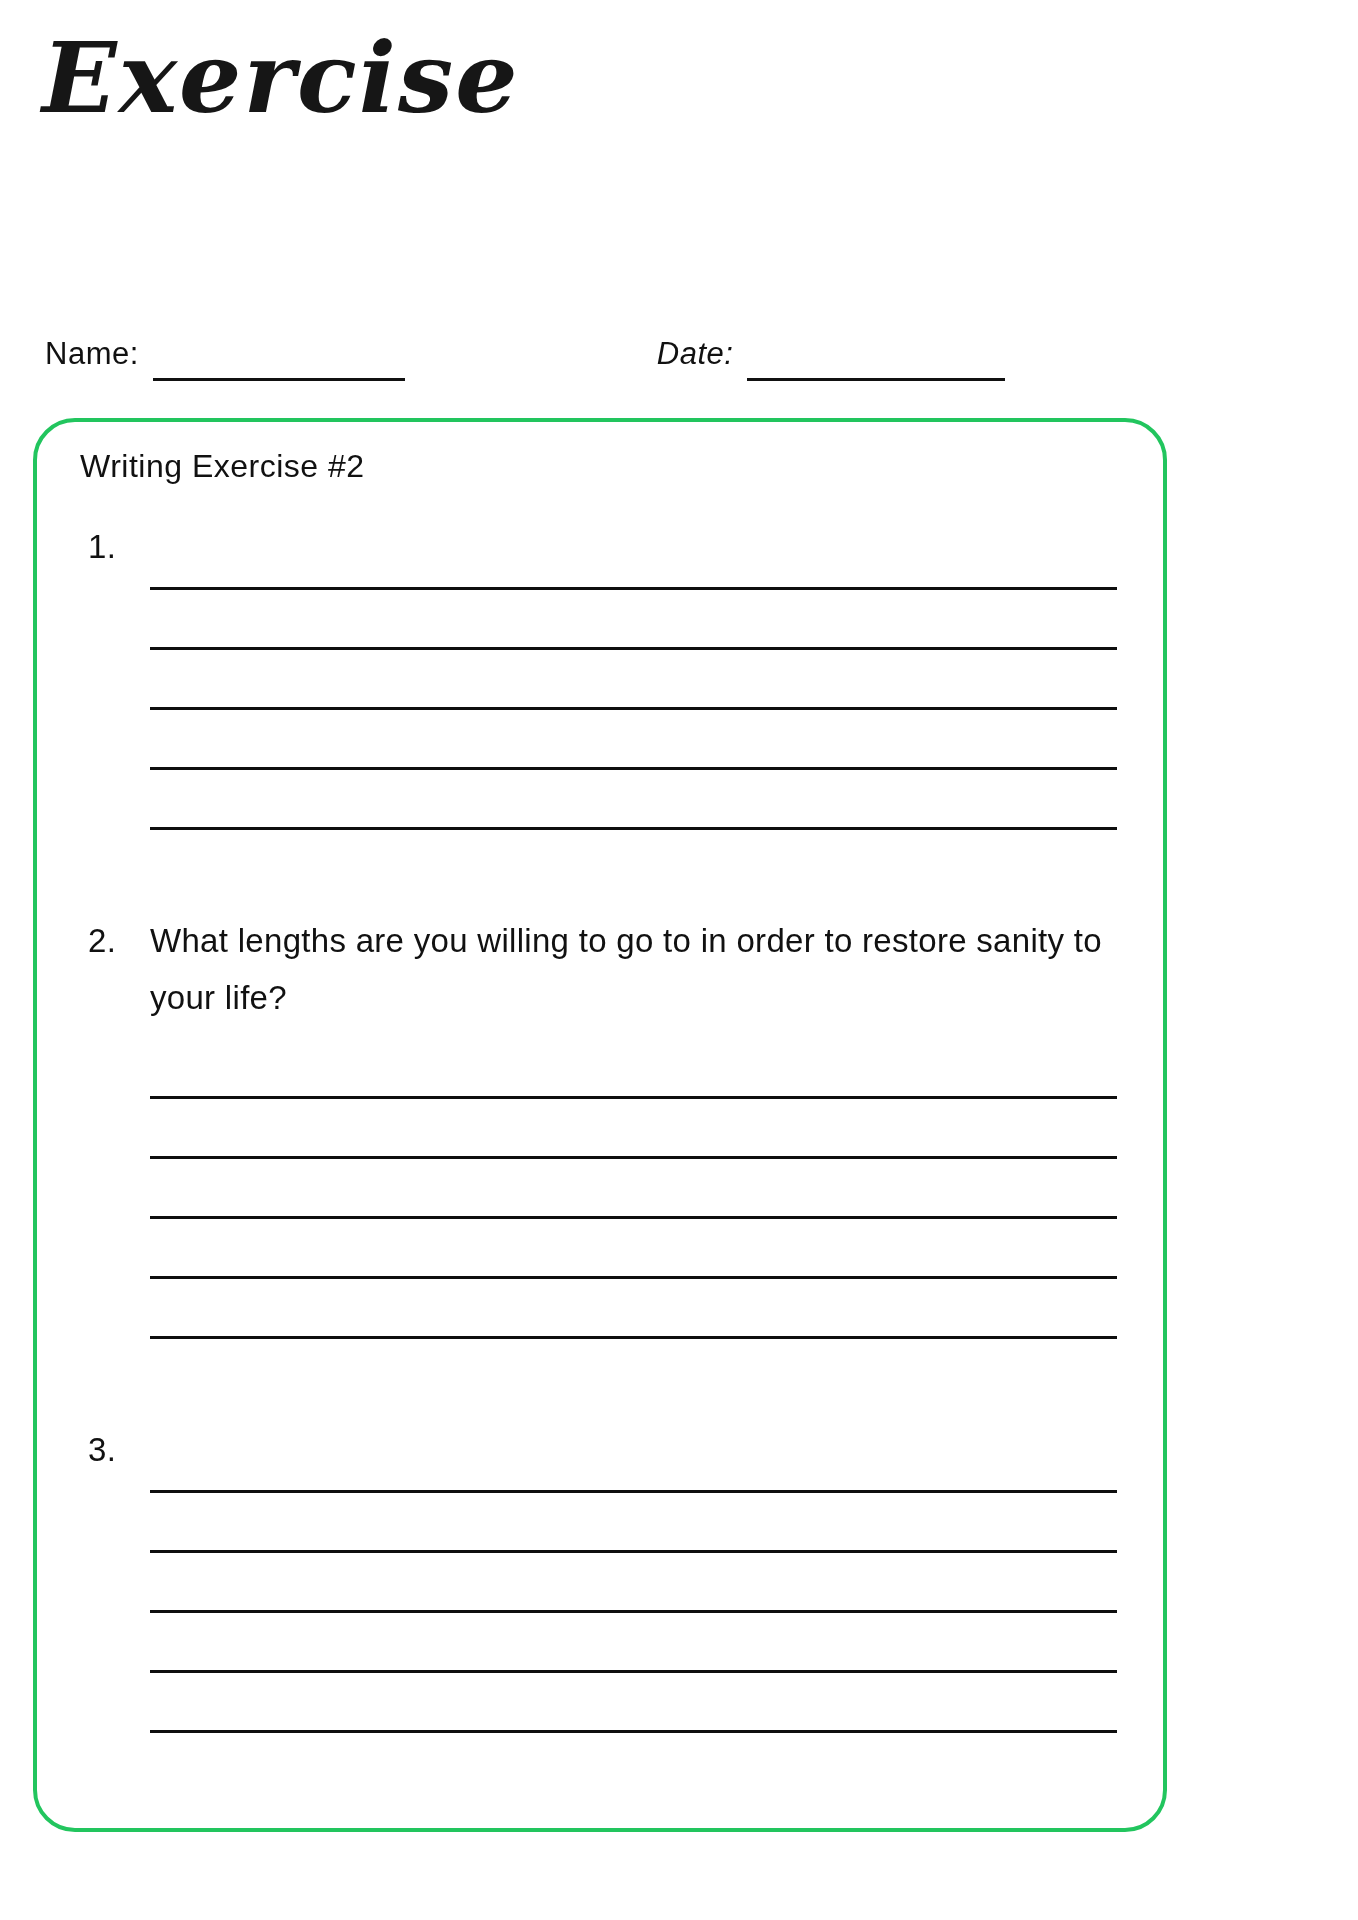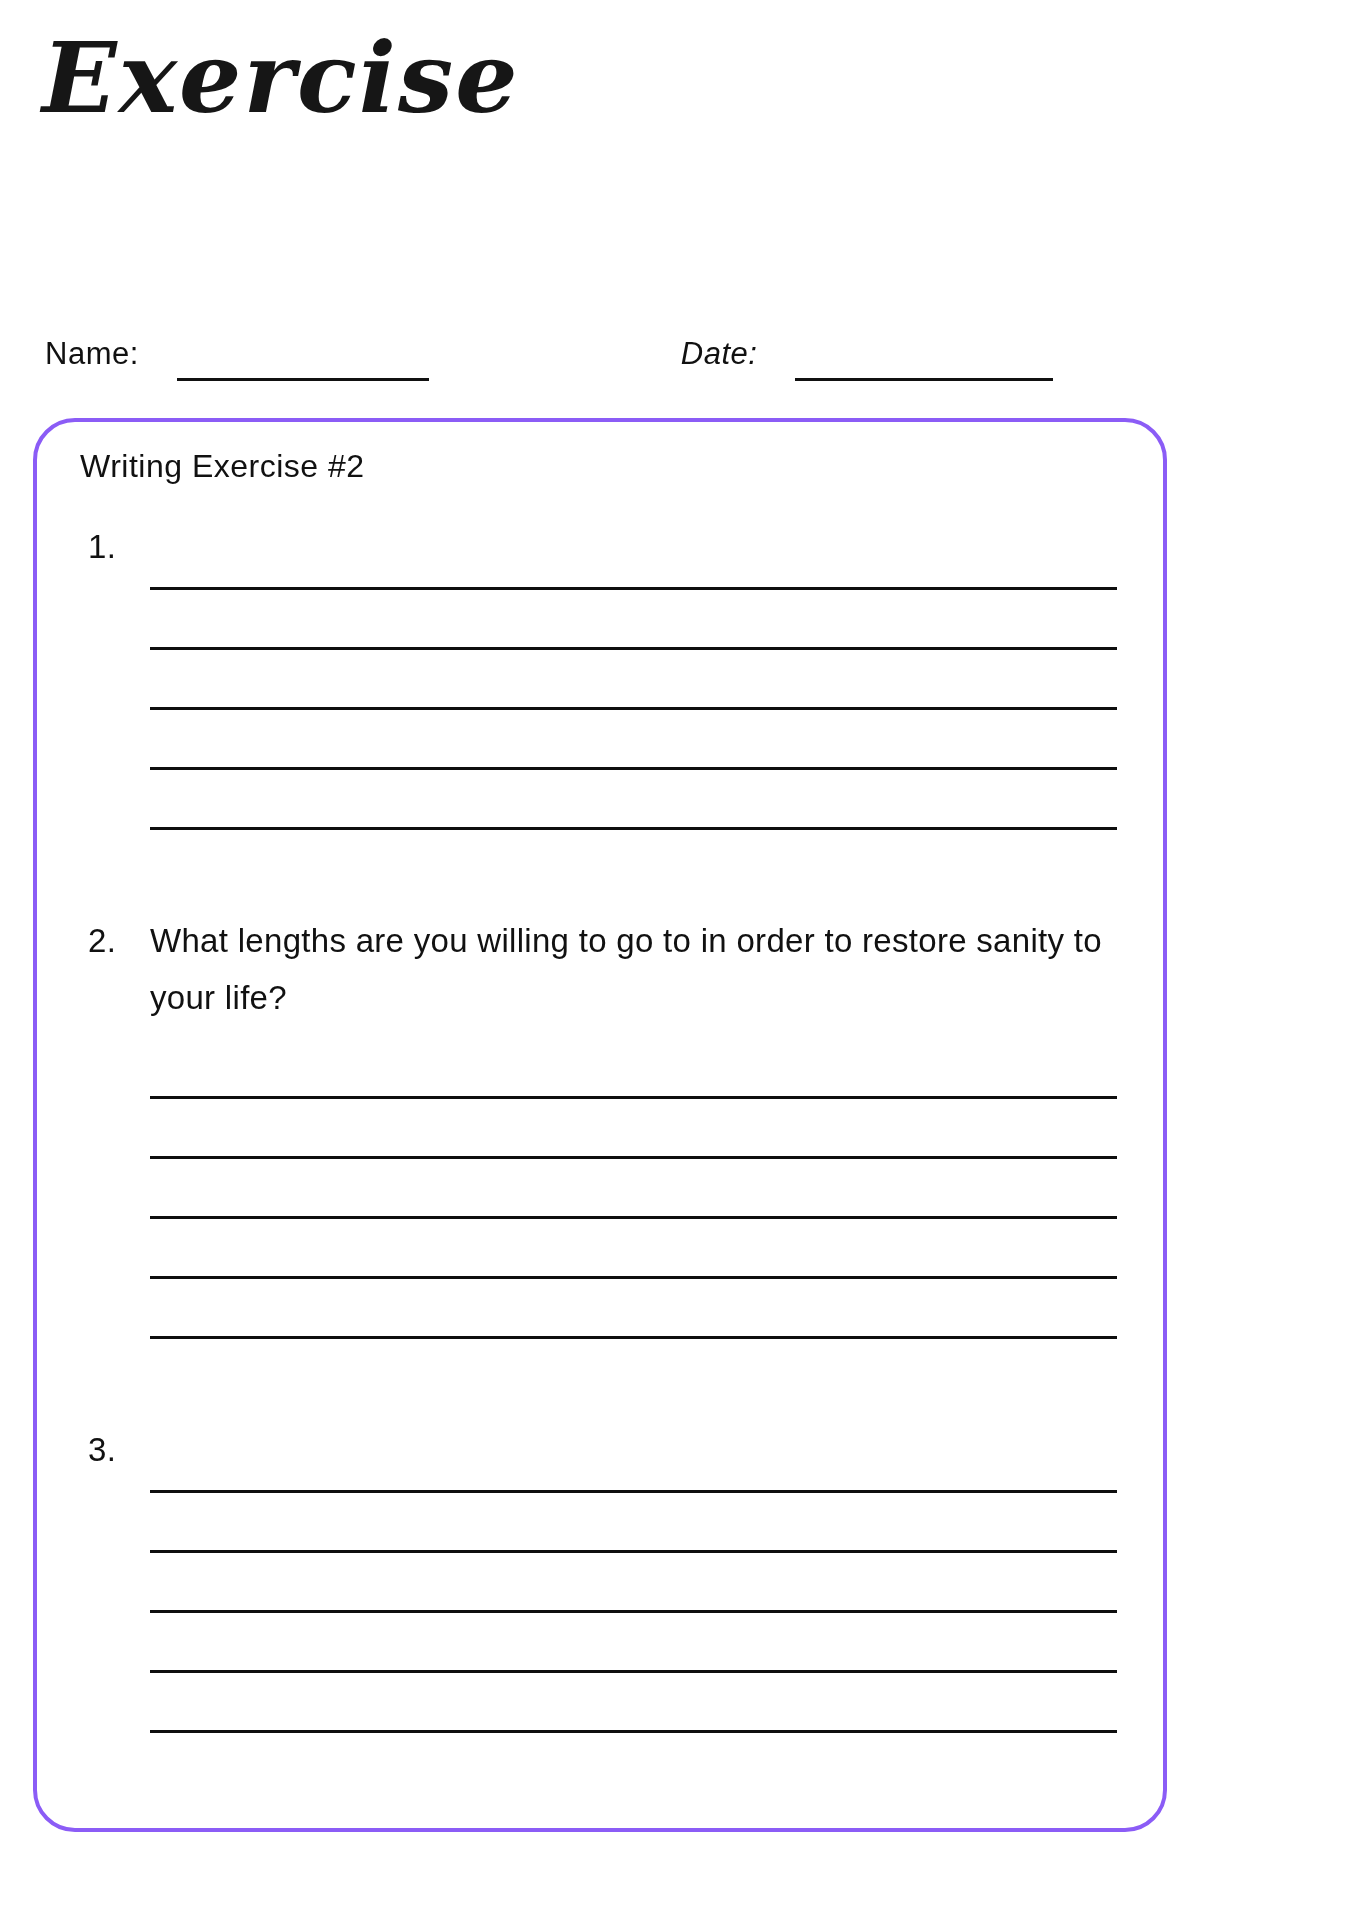--- a/index.html
+++ b/index.html
@@ -42,21 +42,20 @@
     top: 334px;
     width: 1268px;
     display: flex;
     align-items: flex-end;
     font-size: 31px;
     letter-spacing: 0.5px;
   }
   .field-group {
     display: flex;
     align-items: center;
-    gap: 24px;
   }
   .field-label {
     line-height: 40px;
     white-space: nowrap;
   }
   .fill-line {
     border-bottom: 3px solid #111111;
     height: 40px;
     position: relative;
     top: 7px;
@@ -66,21 +65,21 @@
   .fill-line.date-line { width: 258px; }
   .field-group.date-group { margin-left: 252px; font-style: italic; }
 
   
   .worksheet-box {
     position: absolute;
     left: 33px;
     top: 418px;
     width: 1134px;
     height: 1414px;
-    border: 4px solid #8b5cf6;
+    border: 4px solid #22c55e;
     border-radius: 42px;
     background: #ffffff;
     padding: 24px 46px 0 43px;
   }
   .worksheet-heading {
     font-size: 32px;
     letter-spacing: 0.5px;
     line-height: 1.3;
   }
 

